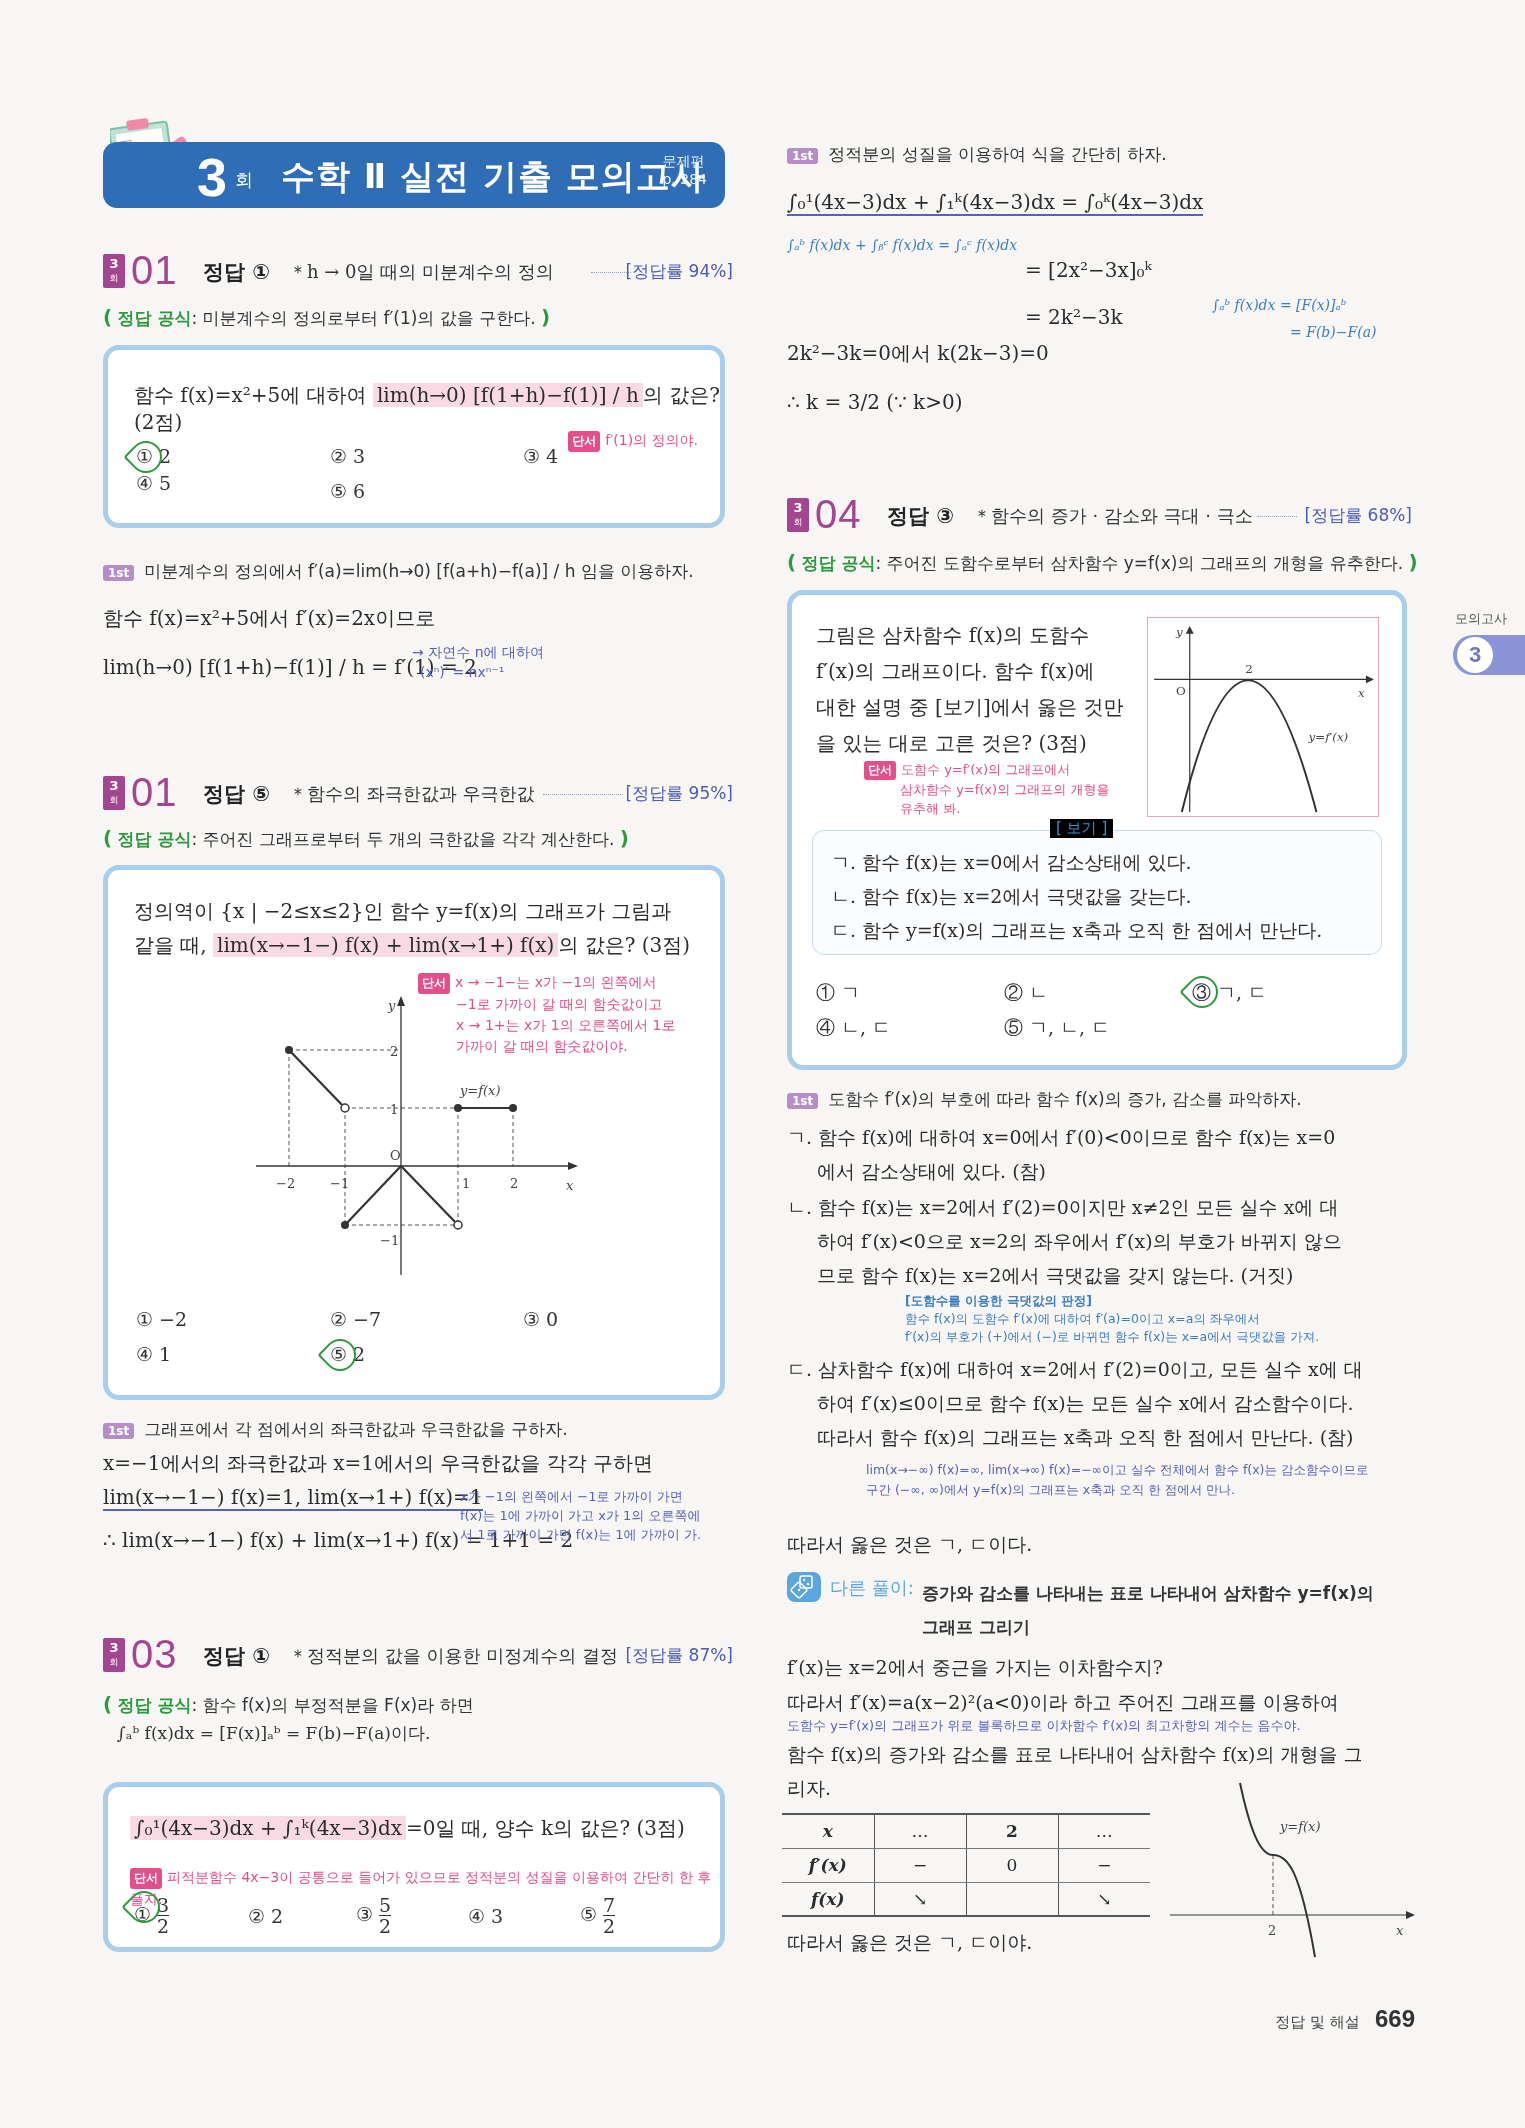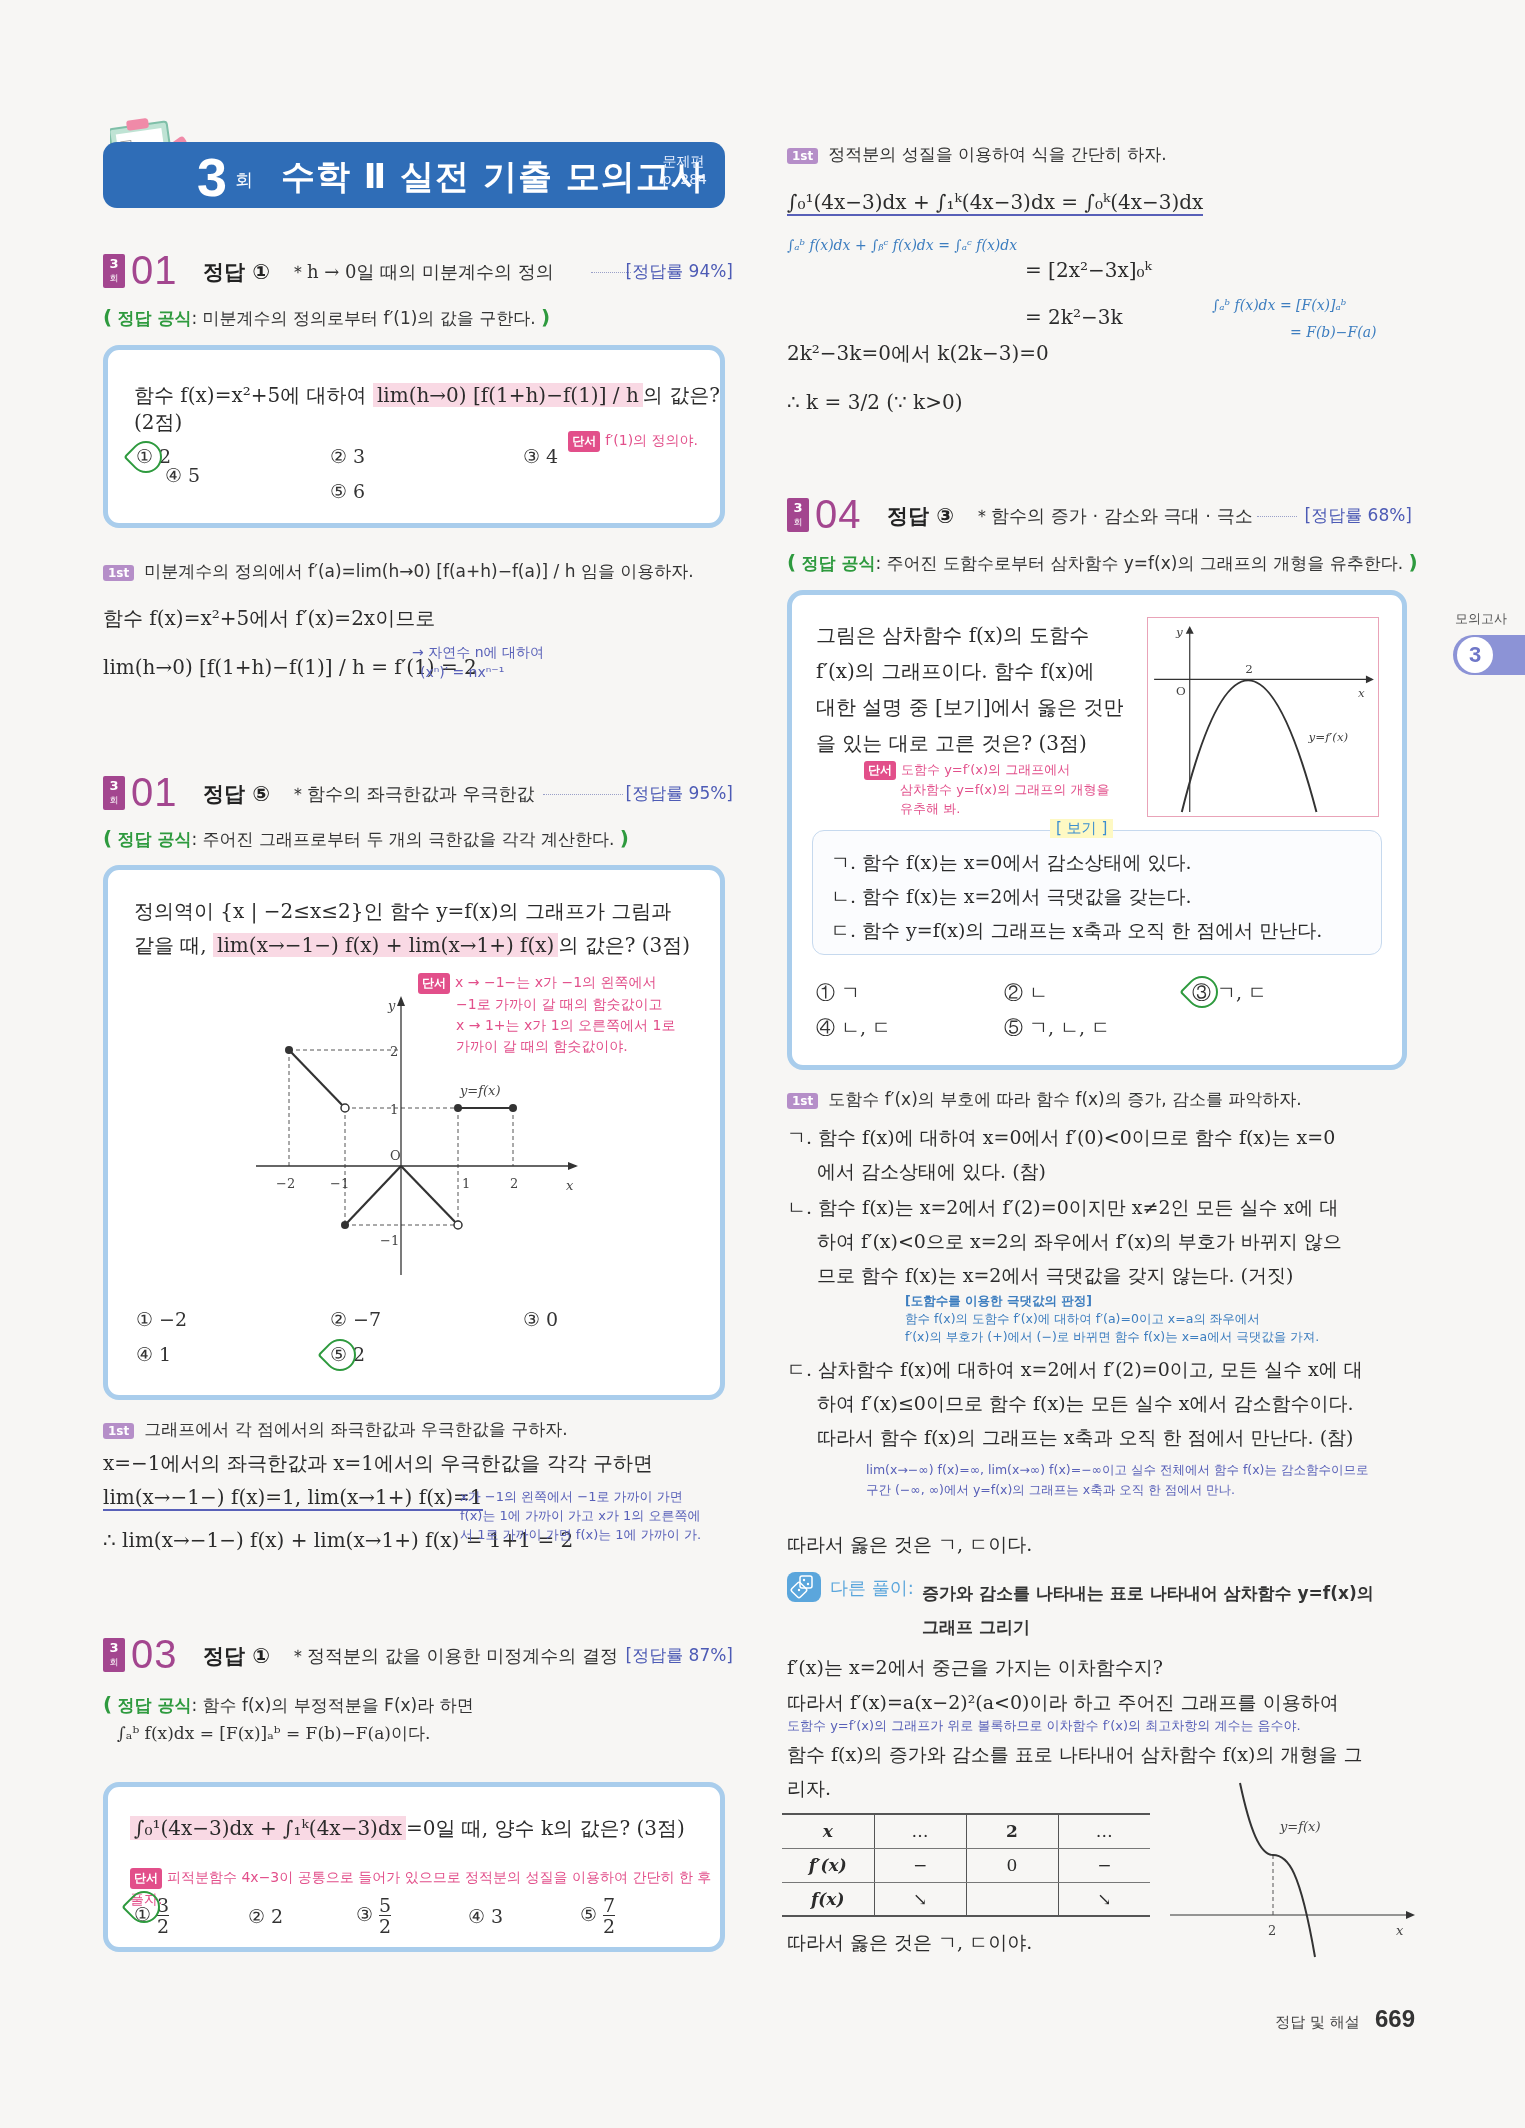--- a/index.html
+++ b/index.html
@@ -40,21 +40,21 @@
   .choice.sel::before { content: ""; position: absolute; left: -6px; top: -4px; width: 28px; height: 28px; border: 2.5px solid #2e9a3e; border-radius: 50% 50% 50% 10%; transform: rotate(45deg); }
 
   .step { position: absolute; font-size: 17px; color: #333; }
   .step .tag1 { display: inline-block; background: #b58ec8; color: #fff; font-size: 12px; font-weight: bold; padding: 1px 5px; border-radius: 3px; margin-right: 10px; }
   .line { position: absolute; font-size: 20px; font-family: "DejaVu Serif", serif; color: #2b2b2b; white-space: nowrap; }
   .note { position: absolute; font-size: 14px; color: #5860b8; line-height: 20px; white-space: nowrap; }
   .note.blue { color: #3c7dbf; }
   .uline { border-bottom: 2px solid #5860b8; }
 
   .bogi { position: absolute; border: 1.5px solid #c6d9ee; border-radius: 12px; background: #fbfcfe; }
-  .bogi-label { position: absolute; font-size: 15px; color: #3c8fd0; background: #fef9c3; padding: 0 6px; }
+  .bogi-label { position: absolute; font-size: 15px; color: #3c8fd0; background: #000000; padding: 0 6px; }
 
   .sidetab { position: absolute; right: 0; top: 635px; width: 72px; height: 40px; background: #8c93d6; border-radius: 20px 0 0 20px; }
   .sidetab .circ { position: absolute; left: 4px; top: 2px; width: 36px; height: 36px; border-radius: 50%; background: #fff; color: #6f77c8; font-size: 22px; font-weight: bold; text-align: center; line-height: 36px; font-family: "Liberation Sans", sans-serif; }
   .sidelabel { position: absolute; right: 18px; top: 610px; font-size: 13px; color: #555; }
 
   .footer { position: absolute; right: 110px; top: 2005px; }
   .footer .lbl { font-size: 15px; color: #444; margin-right: 10px; }
   .footer .pg { font-size: 24px; font-weight: bold; color: #333; font-family: "Liberation Sans", sans-serif; }
 
   table.inc { position: absolute; border-collapse: collapse; font-family: "DejaVu Serif", serif; font-size: 17px; }
@@ -99,21 +99,21 @@
   <span class="paren">(</span> <span class="g">정답 공식</span><span>: 미분계수의 정의로부터 f′(1)의 값을 구한다.</span> <span class="paren">)</span>
 </div>
 <div class="pbox" style="left:103px; top:345px; width:622px; height:183px;">
   <div class="ptext" style="left:26px; top:32px;">
     <span>함수 f(x)=x²+5에 대하여 </span><span class="hl">lim(h→0) [f(1+h)−f(1)] / h</span><span>의 값은? (2점)</span>
   </div>
   <div class="hint" style="right:22px; top:80px;"><span class="tag">단서</span><span>f′(1)의 정의야.</span></div>
   <span class="choice sel" style="left:28px; top:95px;">① 2</span>
   <span class="choice" style="left:222px; top:95px;">② 3</span>
   <span class="choice" style="left:415px; top:95px;">③ 4</span>
-  <span class="choice" style="left:28px; top:114px;margin-left:29px;">④ 5</span>
+  <span class="choice" style="left:28px; top:122px;">④ 5</span>
   <span class="choice" style="left:222px; top:130px;">⑤ 6</span>
 </div>
 <div class="step" style="left:103px; top:560px;"><span class="tag1">1st</span><span>미분계수의 정의에서 f′(a)=lim(h→0) [f(a+h)−f(a)] / h 임을 이용하자.</span></div>
 <div class="line" style="left:103px; top:605px;">함수 f(x)=x²+5에서 f′(x)=2x이므로</div>
 <div class="line" style="left:103px; top:655px;">lim(h→0) [f(1+h)−f(1)] / h = f′(1) = 2</div>
 <div class="note" style="left:412px; top:642px;">→ 자연수 n에 대하여</div>
 <div class="note" style="left:420px; top:662px;">(xⁿ)′ = nxⁿ⁻¹</div>
 
 <div class="sec" style="left:103px; top:770px;">
   <div class="badge"><span>3</span><small>회</small></div>

